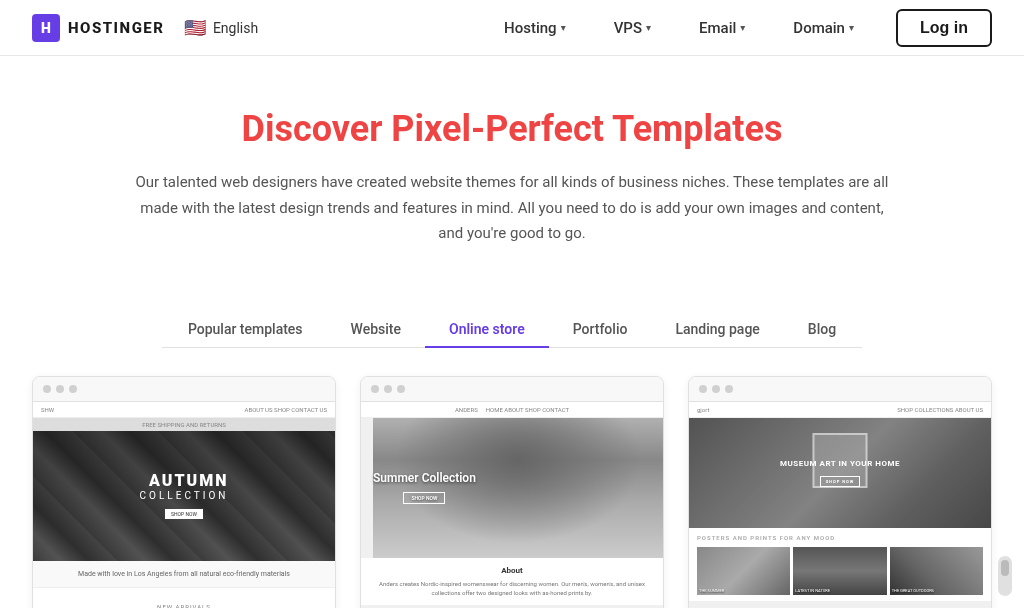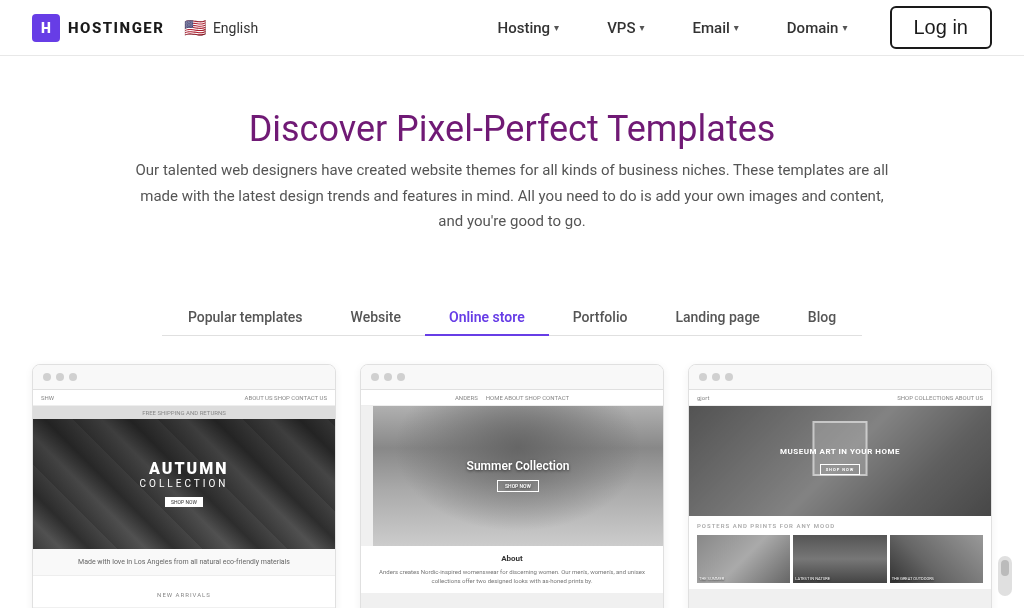--- a/index.html
+++ b/index.html
@@ -71,40 +71,40 @@
       border-radius: 6px;
     }
     .chevron {
       font-size: 10px;
       color: #555;
     }
     .login-btn {
       padding: 8px 22px;
       border: 2px solid #1a1a1a;
       border-radius: 6px;
-      font-size: 20px;
-      font-weight: 400;
+      font-size: 16px;
+      font-weight: 700;
       color: #1a1a1a;
       background: #fff;
       cursor: pointer;
       margin-left: 8px;
     }
 
     
     .hero {
       text-align: center;
       padding: 52px 20px 32px;
       max-width: 980px;
       margin: 0 auto;
     }
     .hero h1 {
       font-size: 36px;
-      font-weight: 400;
-      color: #701a75;
-      margin-bottom: 8px;
+      font-weight: 700;
+      color: #ef4444;
+      margin-bottom: 20px;
     }
     .hero p {
       font-size: 15px;
       color: #555;
       line-height: 1.7;
       max-width: 760px;
       margin: 0 auto;
     }
 
     
@@ -272,21 +272,21 @@
       border-bottom: 1px solid #eee;
     }
     .card2-hero-img {
       height: 140px;
       position: relative;
       background:
         linear-gradient(rgba(0,0,0,0.15), rgba(0,0,0,0.05)),
         repeating-linear-gradient(0deg, #aaa 0px, #ccc 15px, #999 30px, #bbb 45px);
       display: flex;
       align-items: center;
-      justify-content: center;
+      justify-content: flex-start;
       margin-left: 12px;
     }
     .card2-hero-text {
       text-align: center;
       color: #fff;
       text-shadow: 0 1px 3px rgba(0,0,0,0.6);
     }
     .card2-hero-text span {
       font-size: 12px;
       font-weight: 600;

